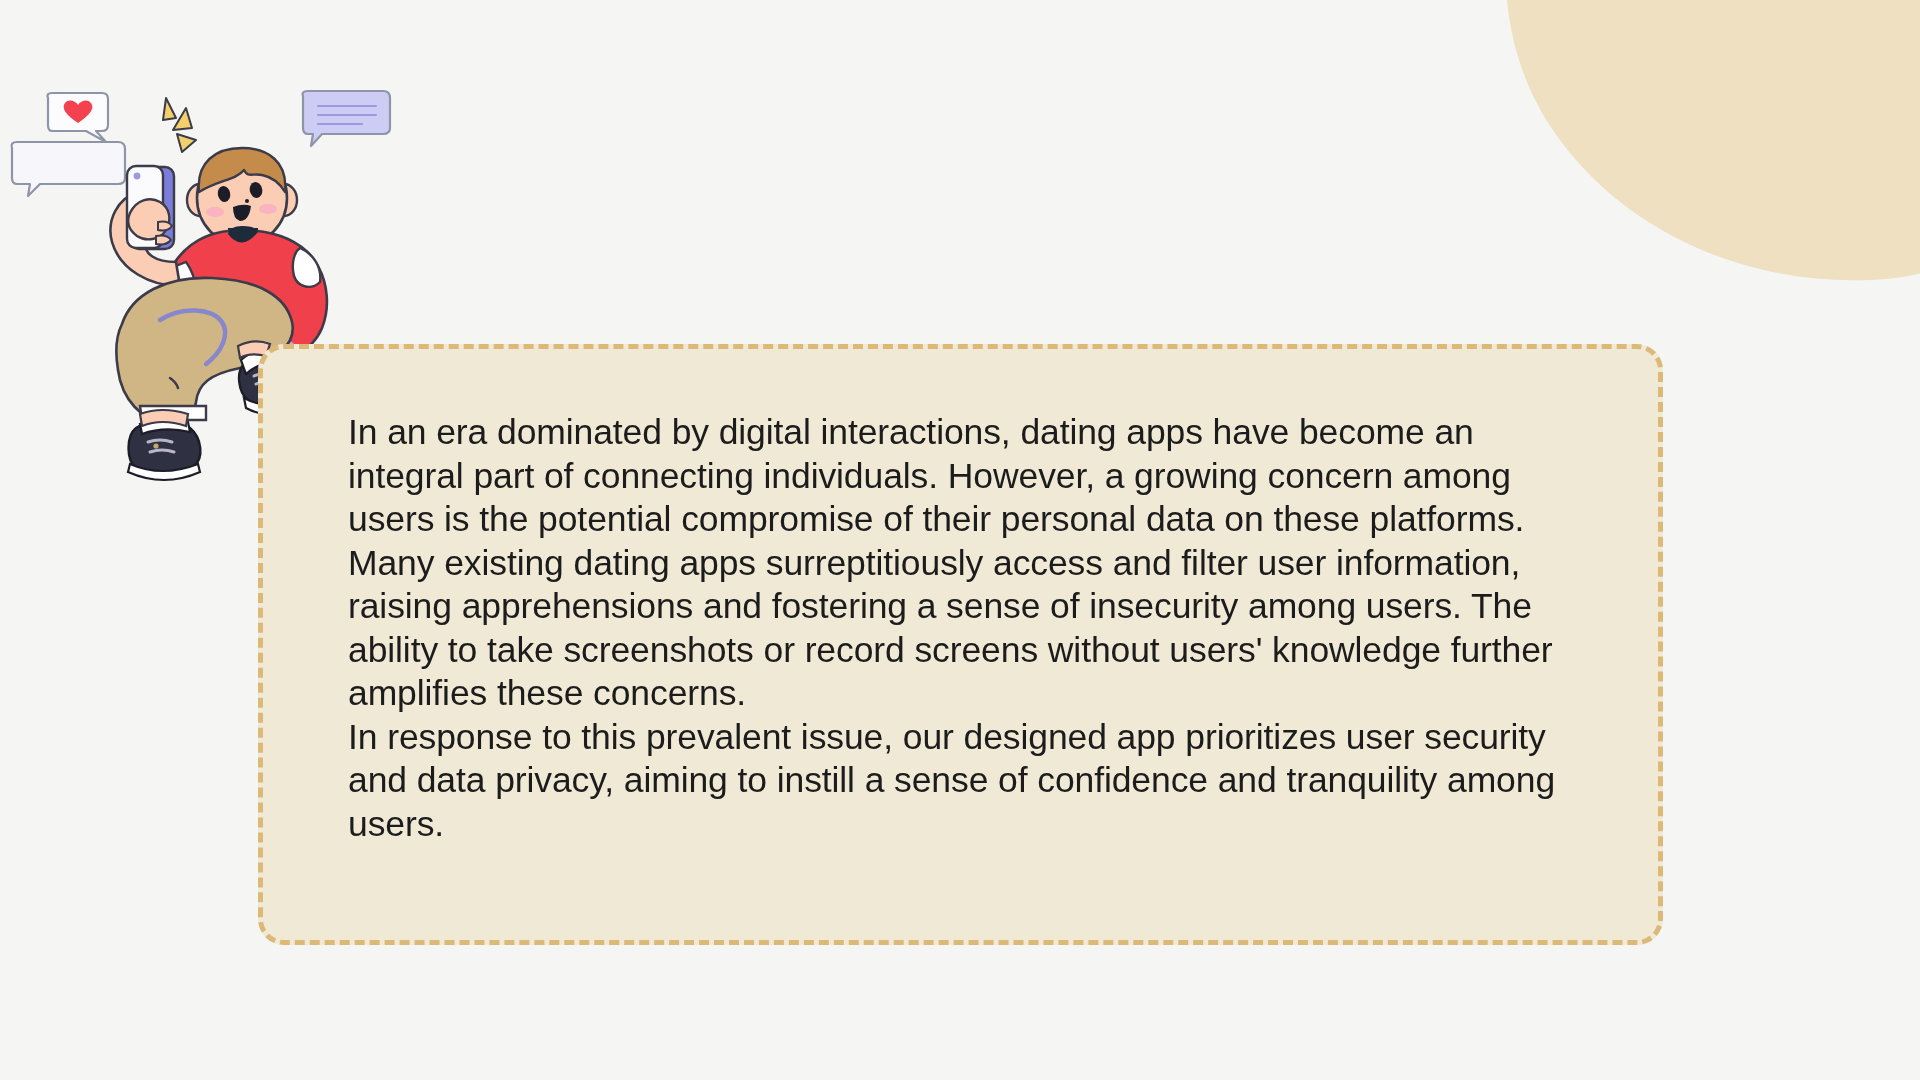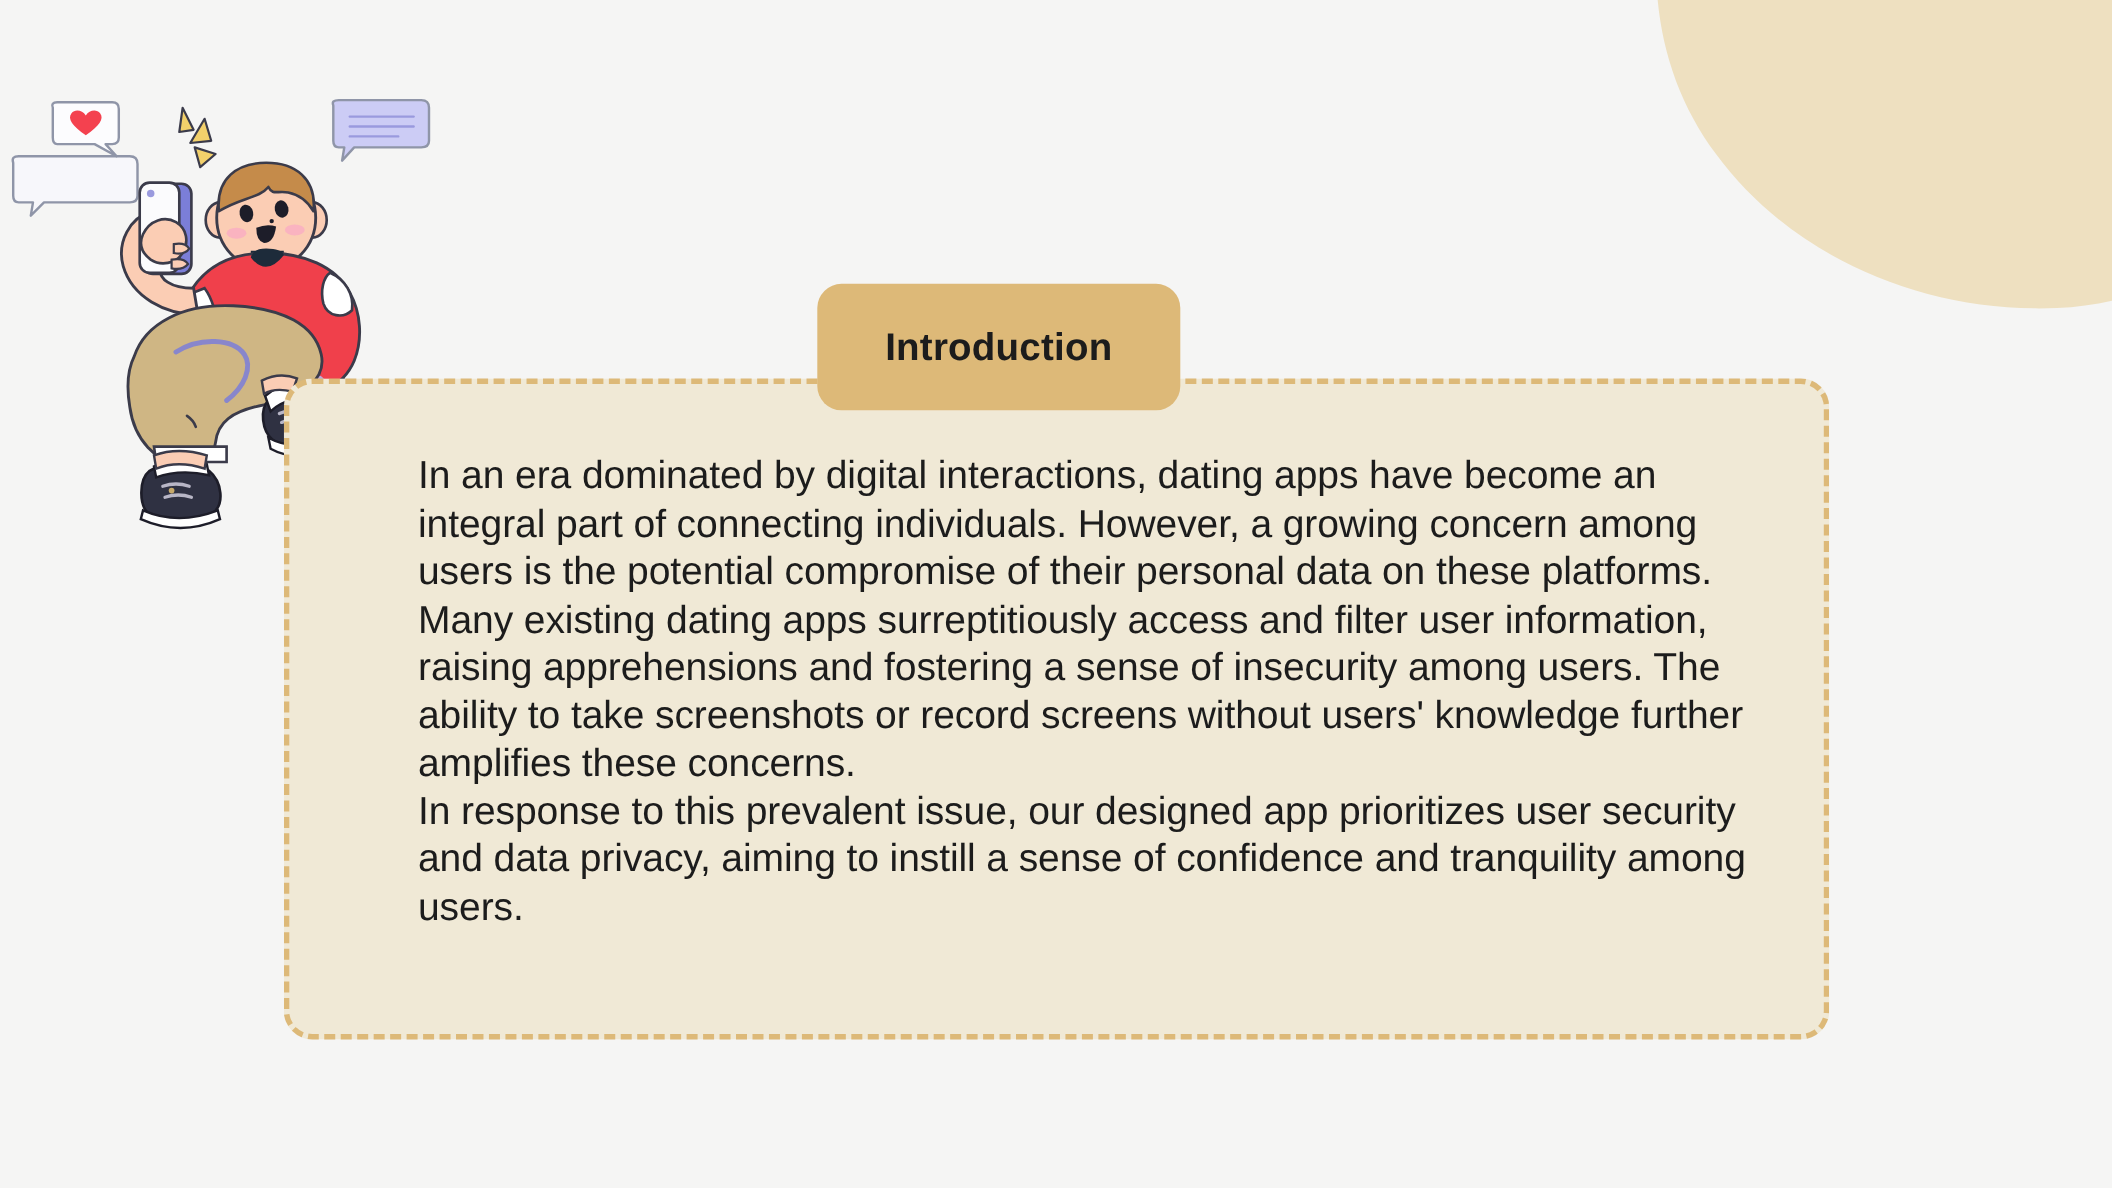--- a/index.html
+++ b/index.html
@@ -58,21 +58,20 @@
     left: 85px;
     top: 62px;
     width: 1220px;
     font-family: "Liberation Sans", sans-serif;
     font-size: 35.5px;
     line-height: 43.5px;
     color: #1c1c1c;
     letter-spacing: -0.1px;
     white-space: pre-wrap;
     font-weight: 400;
-    margin-left: 32px;
   }
 
   
   #title-badge {
     position: absolute;
     left: 743px;
     top: 258px;
     width: 330px;
     height: 115px;
     background: #ddb978;
@@ -234,17 +233,14 @@
 
       <path d="M140 344 Q162 336 188 344 L186 356 Q162 348 142 356 Z" fill="#fbcdb4" stroke="#3b3b4a" stroke-width="2.2"></path>
     </g>
   </svg>
 
   <div id="content-card">
     <div id="body-text">In an era dominated by digital interactions, dating apps have become an integral part of connecting individuals. However, a growing concern among users is the potential compromise of their personal data on these platforms. Many existing dating apps surreptitiously access and filter user information, raising apprehensions and fostering a sense of insecurity among users. The ability to take screenshots or record screens without users' knowledge further amplifies these concerns.
 In response to this prevalent issue, our designed app prioritizes user security and data privacy, aiming to instill a sense of confidence and tranquility among users.</div>
   </div>
 
-  <div id="title-badge">
-    <span id="title-badge-label">Introduction</span>
-  </div>
 
 </div>
 
 </body></html>

